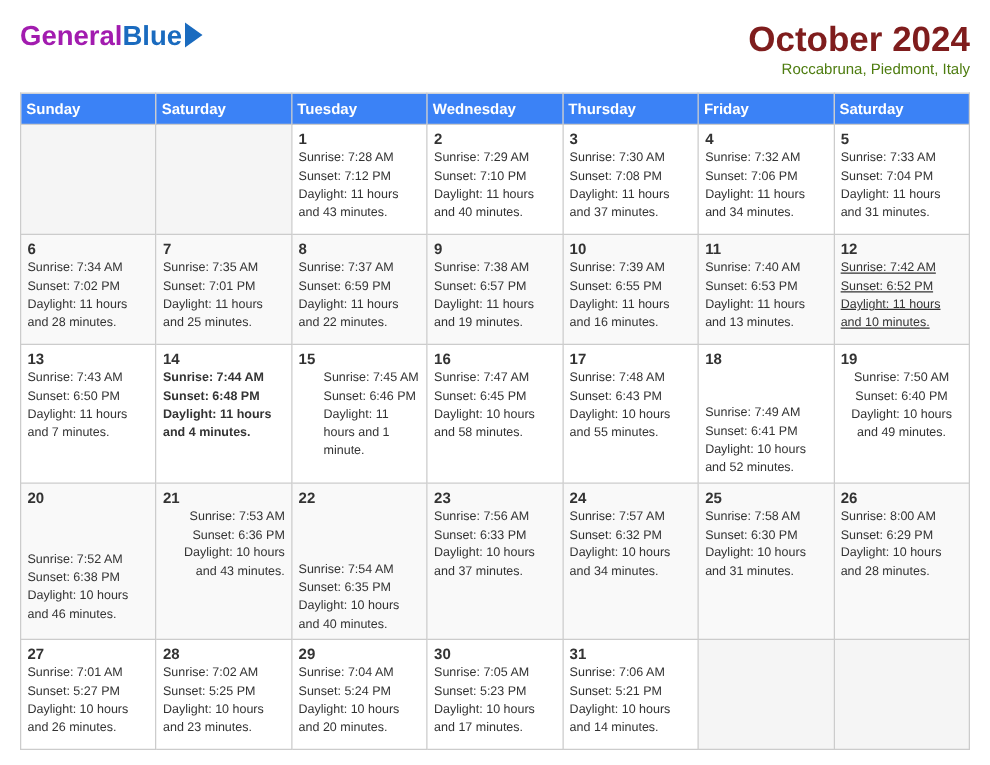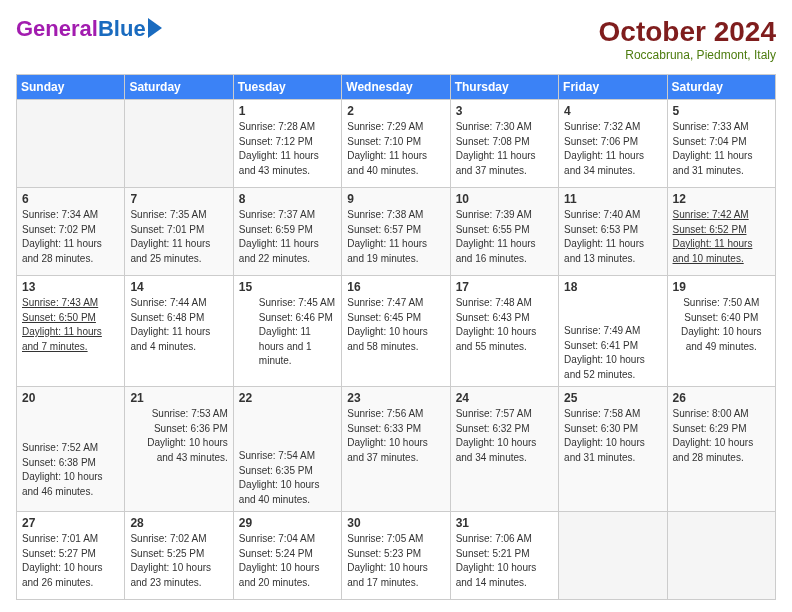--- a/index.html
+++ b/index.html
@@ -191,27 +191,27 @@
         <td>
           <span class="day-num">12</span>
           <div class="day-info" style="white-space: pre-line; text-decoration: underline;">Sunrise: 7:42 AM
 Sunset: 6:52 PM
 Daylight: 11 hours and 10 minutes.</div>
         </td>
       </tr>
       <tr>
         <td>
           <span class="day-num">13</span>
-          <div class="day-info" style="white-space: pre-line; text-decoration: underline;">Sunrise: 7:43 AM
+          <div class="day-info" style="white-space: pre-line;">Sunrise: 7:43 AM
 Sunset: 6:50 PM
 Daylight: 11 hours and 7 minutes.</div>
         </td>
         <td>
           <span class="day-num">14</span>
-          <div class="day-info" style="white-space: pre-line;">Sunrise: 7:44 AM
+          <div class="day-info" style="white-space: pre-line; font-weight: bold;">Sunrise: 7:44 AM
 Sunset: 6:48 PM
 Daylight: 11 hours and 4 minutes.</div>
         </td>
         <td>
           <span class="day-num">15</span>
           <div class="day-info" style="white-space: pre-line; margin-left: 20px;">Sunrise: 7:45 AM
 Sunset: 6:46 PM
 Daylight: 11 hours and 1 minute.</div>
         </td>
         <td>

